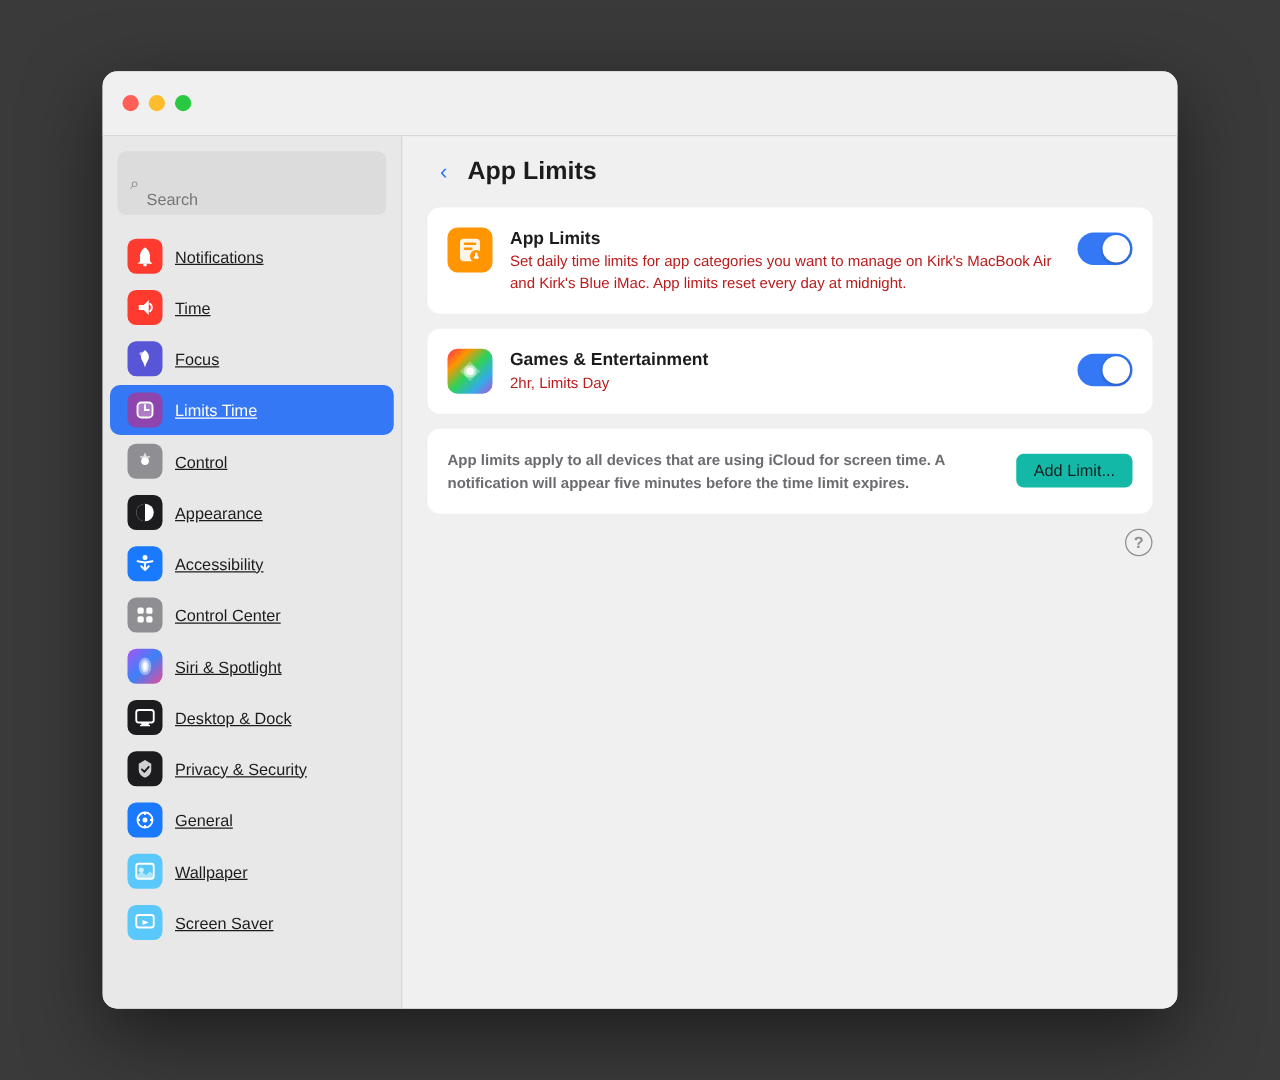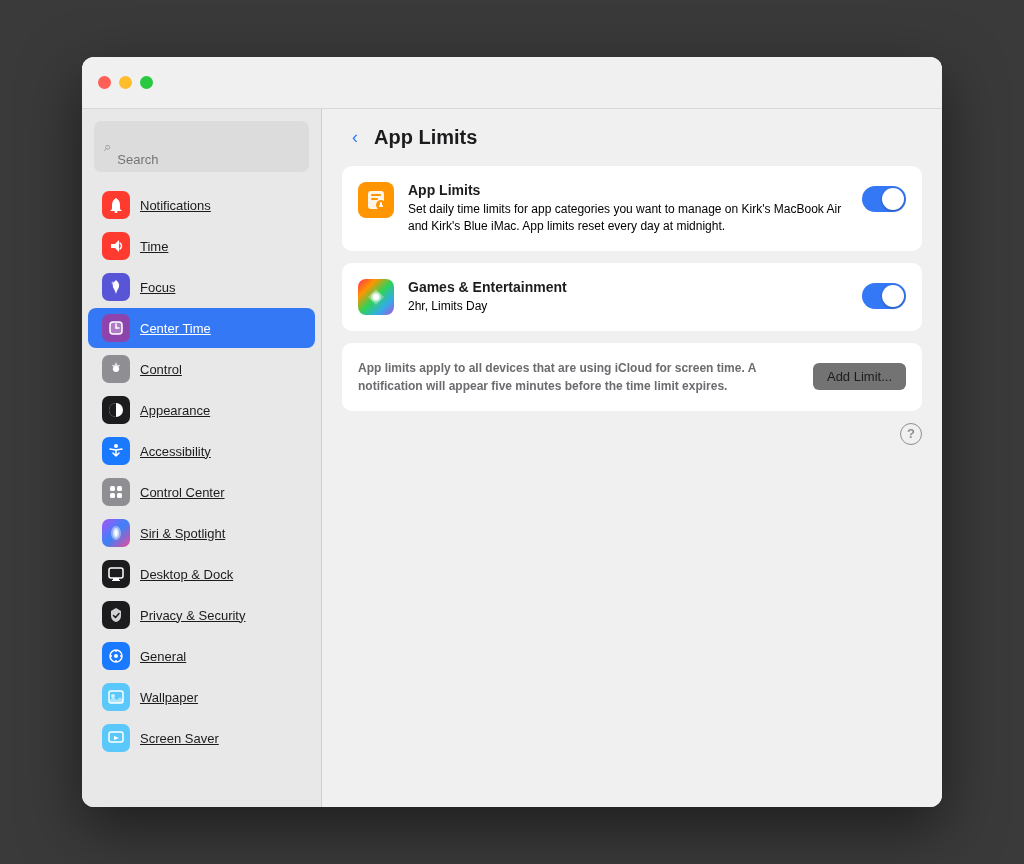--- a/index.html
+++ b/index.html
@@ -190,21 +190,21 @@
       flex: 1;
     }
     .card-title {
       font-size: 14px;
       font-weight: 600;
       color: #1c1c1e;
       margin-bottom: 3px;
     }
     .card-desc {
       font-size: 12px;
-      color: #000000;
+      color: #b91c1c;
       line-height: 1.4;
     }
     .toggle {
       width: 44px;
       height: 26px;
       border-radius: 13px;
       background: #3478f6;
       position: relative;
       flex-shrink: 0;
       cursor: pointer;
@@ -231,21 +231,21 @@
       gap: 16px;
     }
     .info-text {
       font-size: 12px;
       color: #6c6c70;
       line-height: 1.5;
       flex: 1;
       font-weight: bold;
     }
     .add-limit-btn {
-      background: #737373;
+      background: #14b8a6;
       border: none;
       border-radius: 6px;
       padding: 6px 14px;
       font-size: 13px;
       color: #1c1c1e;
       cursor: pointer;
       white-space: nowrap;
       flex-shrink: 0;
       align-self: center;
     }
@@ -326,21 +326,21 @@
           </div>
           <div class="sidebar-item active">
             <div class="item-icon icon-screentime" style="color: white; font-size: 15px;">
               <svg width="18" height="18" viewBox="0 0 18 18">
                 <rect x="3" y="3" width="12" height="12" rx="3" fill="white" opacity="0.3"></rect>
                 <rect x="3" y="3" width="12" height="12" rx="3" stroke="white" stroke-width="1.5" fill="none"></rect>
                 <line x1="9" y1="5" x2="9" y2="9" stroke="white" stroke-width="1.5" stroke-linecap="round"></line>
                 <line x1="9" y1="9" x2="12" y2="9" stroke="white" stroke-width="1.5" stroke-linecap="round"></line>
               </svg>
             </div>
-            <span class="item-label">Center Time</span>
+            <span class="item-label">Limits Time</span>
           </div>
           <div class="sidebar-item">
             <div class="item-icon icon-general" style="color: white; font-size: 15px;">
               <svg width="18" height="18" viewBox="0 0 18 18">
                 <circle cx="9" cy="9" r="3" fill="white"></circle>
                 <path d="M9 2L10.5 5H13.5L11.5 7L12.5 10L9 8.5L5.5 10L6.5 7L4.5 5H7.5Z" fill="white" opacity="0.7"></path>
               </svg>
             </div>
             <span class="item-label">Control</span>
           </div>

